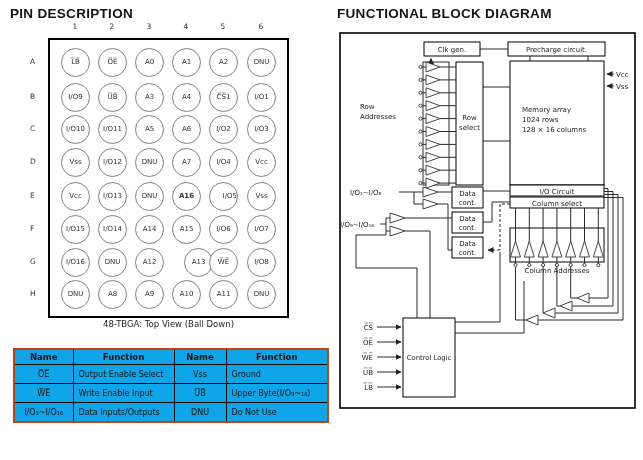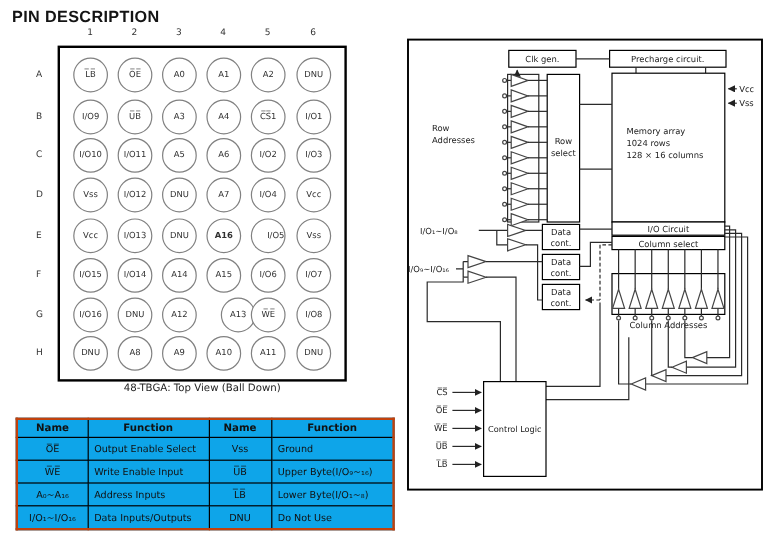--- a/index.html
+++ b/index.html
@@ -1,17 +1,17 @@
 <!DOCTYPE html>
 <html><head>
 <meta charset="utf-8">
 <style>
   html,body{margin:0;padding:0;background:#fff;}
   #page{position:relative;width:643px;height:460px;background:#ffffff;overflow:hidden;
-        font-family:"DejaVu Sans",sans-serif;color:#111;}
+        font-family:"DejaVu Sans",sans-serif;color:#111;border-radius:23px;}
   .title{position:absolute;font-family:"Liberation Sans",sans-serif;font-weight:bold;
          font-size:13.5px;letter-spacing:.3px;color:#141414;white-space:nowrap;}
   #bga-box{position:absolute;left:48px;top:38px;width:237px;height:276px;border:2px solid #000;background:#fff;}
   .ball{position:absolute;width:27px;height:27px;border:1px solid #818181;border-radius:50%;
         font-size:7px;line-height:27px;text-align:center;color:#303030;background:#fff;white-space:nowrap;}
   .bga-col{position:absolute;top:22px;width:20px;text-align:center;font-size:7.5px;color:#333;}
   .bga-row{position:absolute;left:30px;width:16px;font-size:7.5px;color:#333;}
   #bga-caption{position:absolute;left:48px;top:319px;width:241px;text-align:center;font-size:8.5px;color:#1d1d1d;}
   #pin-table{position:absolute;left:13px;top:348px;border-collapse:collapse;table-layout:fixed;
              font-size:8px;color:#111;background:#0ea5e9;border:2px solid #c2410c;}
@@ -24,20 +24,21 @@
   #blockdiag .boxln{stroke:#000;stroke-width:1;fill:#fff;}
   #blockdiag .buf{stroke:#444;stroke-width:1;fill:#fff;}
   #blockdiag .dash{stroke:#2a2a2a;stroke-width:1;fill:none;stroke-dasharray:3,2;}
 </style>
 </head>
 <body>
 
 <div id="page">
 
   <div class="title" style="left:10px;top:6px">PIN DESCRIPTION</div>
+  <div class="title" style="left:337px;top:6px">FUNCTIONAL BLOCK DIAGRAM</div>
 
   <div id="bga-box"></div>
   <div id="bga-headers">
       <div class="bga-col" style="left: 65px;">1</div>
       <div class="bga-col" style="left: 102px;">2</div>
       <div class="bga-col" style="left: 139px;">3</div>
       <div class="bga-col" style="left: 176px;">4</div>
       <div class="bga-col" style="left: 213px;">5</div>
       <div class="bga-col" style="left: 251px;">6</div>
       <div class="bga-row" style="top: 57px;">A</div>
@@ -123,26 +124,20 @@
           <td class="name">Vss</td>
           <td class="func">Ground</td>
         </tr>
         <tr>
           <td class="name">W̅E̅</td>
           <td class="func">Write Enable Input</td>
           <td class="name">U̅B̅</td>
           <td class="func">Upper Byte(I/O₉~₁₆)</td>
         </tr>
         <tr>
-          <td class="name">A₀~A₁₆</td>
-          <td class="func">Address Inputs</td>
-          <td class="name">L̅B̅</td>
-          <td class="func">Lower Byte(I/O₁~₈)</td>
-        </tr>
-        <tr>
           <td class="name">I/O₁~I/O₁₆</td>
           <td class="func">Data Inputs/Outputs</td>
           <td class="name">DNU</td>
           <td class="func">Do Not Use</td>
         </tr>
       </tbody>
   </table>
 
   <svg id="blockdiag" width="643" height="460" viewBox="0 0 643 460">
     <defs>

